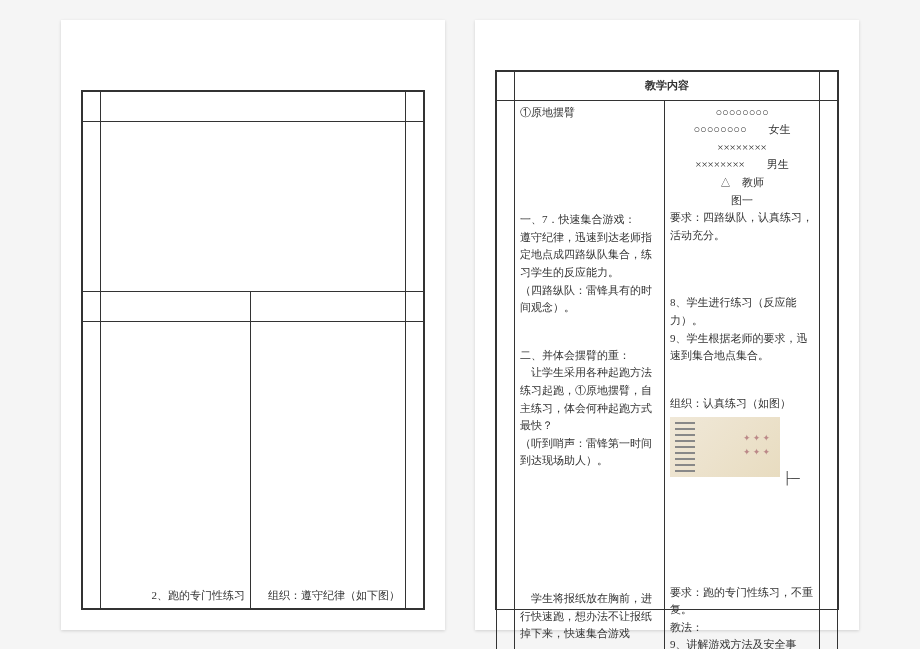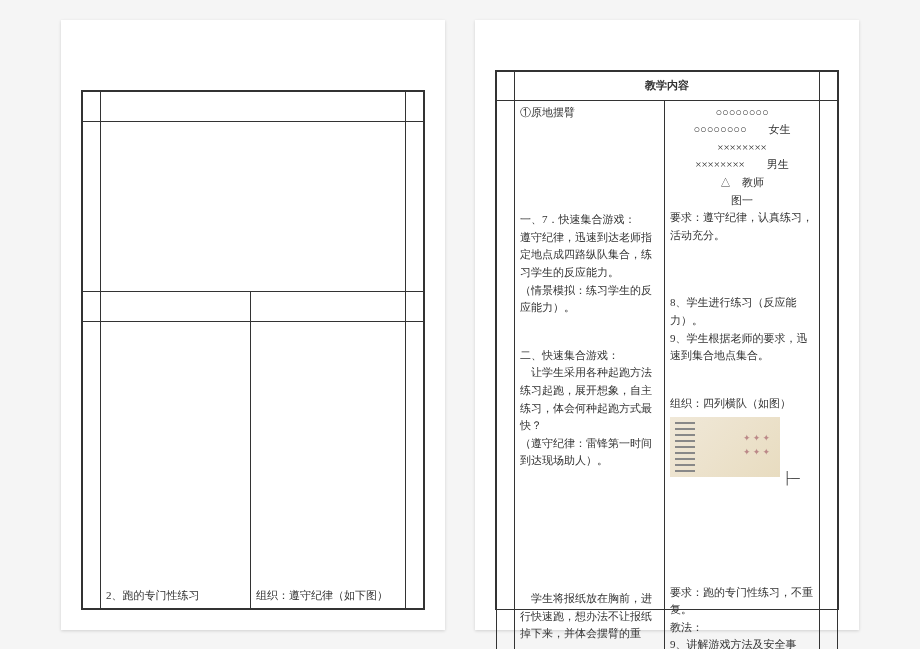--- a/index.html
+++ b/index.html
@@ -91,20 +91,21 @@
       font-size: 9px;
       line-height: 1.5;
     }
     .arrow-sym {
       display: inline-block;
       margin-top: 5px;
       font-size: 12px;
     }
     .bottom-cell {
       vertical-align: bottom;
+      text-align: right;
     }
   </style>
 </head>
 <body>
 
 <div class="page page-left">
   <div class="page-inner">
     <table>
       <tbody>
           <tr>
@@ -143,41 +144,41 @@
         <td colspan="2">教学内容</td>
         <td class="narrow-col"></td>
       </tr>
       <tr>
         <td class="narrow-col" rowspan="1"></td>
         <td class="left-col">
           <div>①原地摆臂</div>
           <div style="height:90px;"></div>
           <div>一、7．快速集合游戏：</div>
           <div>遵守纪律，迅速到达老师指定地点成四路纵队集合，练习学生的反应能力。</div>
-          <div>（情景模拟：练习学生的反应能力）。</div>
+          <div>（四路纵队：雷锋具有的时间观念）。</div>
           <div style="height:30px;"></div>
-          <div>二、快速集合游戏：</div>
-          <div class="indent">让学生采用各种起跑方法练习起跑，展开想象，自主练习，体会何种起跑方式最快？</div>
-          <div>（遵守纪律：雷锋第一时间到达现场助人）。</div>
+          <div>二、并体会摆臂的重：</div>
+          <div class="indent">让学生采用各种起跑方法练习起跑，①原地摆臂，自主练习，体会何种起跑方式最快？</div>
+          <div>（听到哨声：雷锋第一时间到达现场助人）。</div>
           <div style="height:120px;"></div>
-          <div class="indent">学生将报纸放在胸前，进行快速跑，想办法不让报纸掉下来，并体会摆臂的重</div>
+          <div class="indent">学生将报纸放在胸前，进行快速跑，想办法不让报纸掉下来，快速集合游戏</div>
         </td>
         <td>
           <div class="center">○○○○○○○○</div>
           <div class="center">○○○○○○○○　　女生</div>
           <div class="center">××××××××</div>
           <div class="center">××××××××　　男生</div>
           <div class="center">△　教师</div>
           <div class="center">图一</div>
-          <div>要求：遵守纪律，认真练习，活动充分。</div>
+          <div>要求：四路纵队，认真练习，活动充分。</div>
           <div style="height:50px;"></div>
           <div>8、学生进行练习（反应能力）。</div>
           <div>9、学生根据老师的要求，迅速到集合地点集合。</div>
           <div style="height:30px;"></div>
-          <div>组织：四列横队（如图）</div>
+          <div>组织：认真练习（如图）</div>
           <div class="formation-img"></div>
           <div class="arrow-sym">├─</div>
           <div style="height:95px;"></div>
           <div>要求：跑的专门性练习，不重复。</div>
           <div>教法：</div>
           <div>9、讲解游戏方法及安全事项。</div>
           <div>7、激励学生积极练习</div>
         </td>
         <td class="narrow-col"></td>
       </tr>

